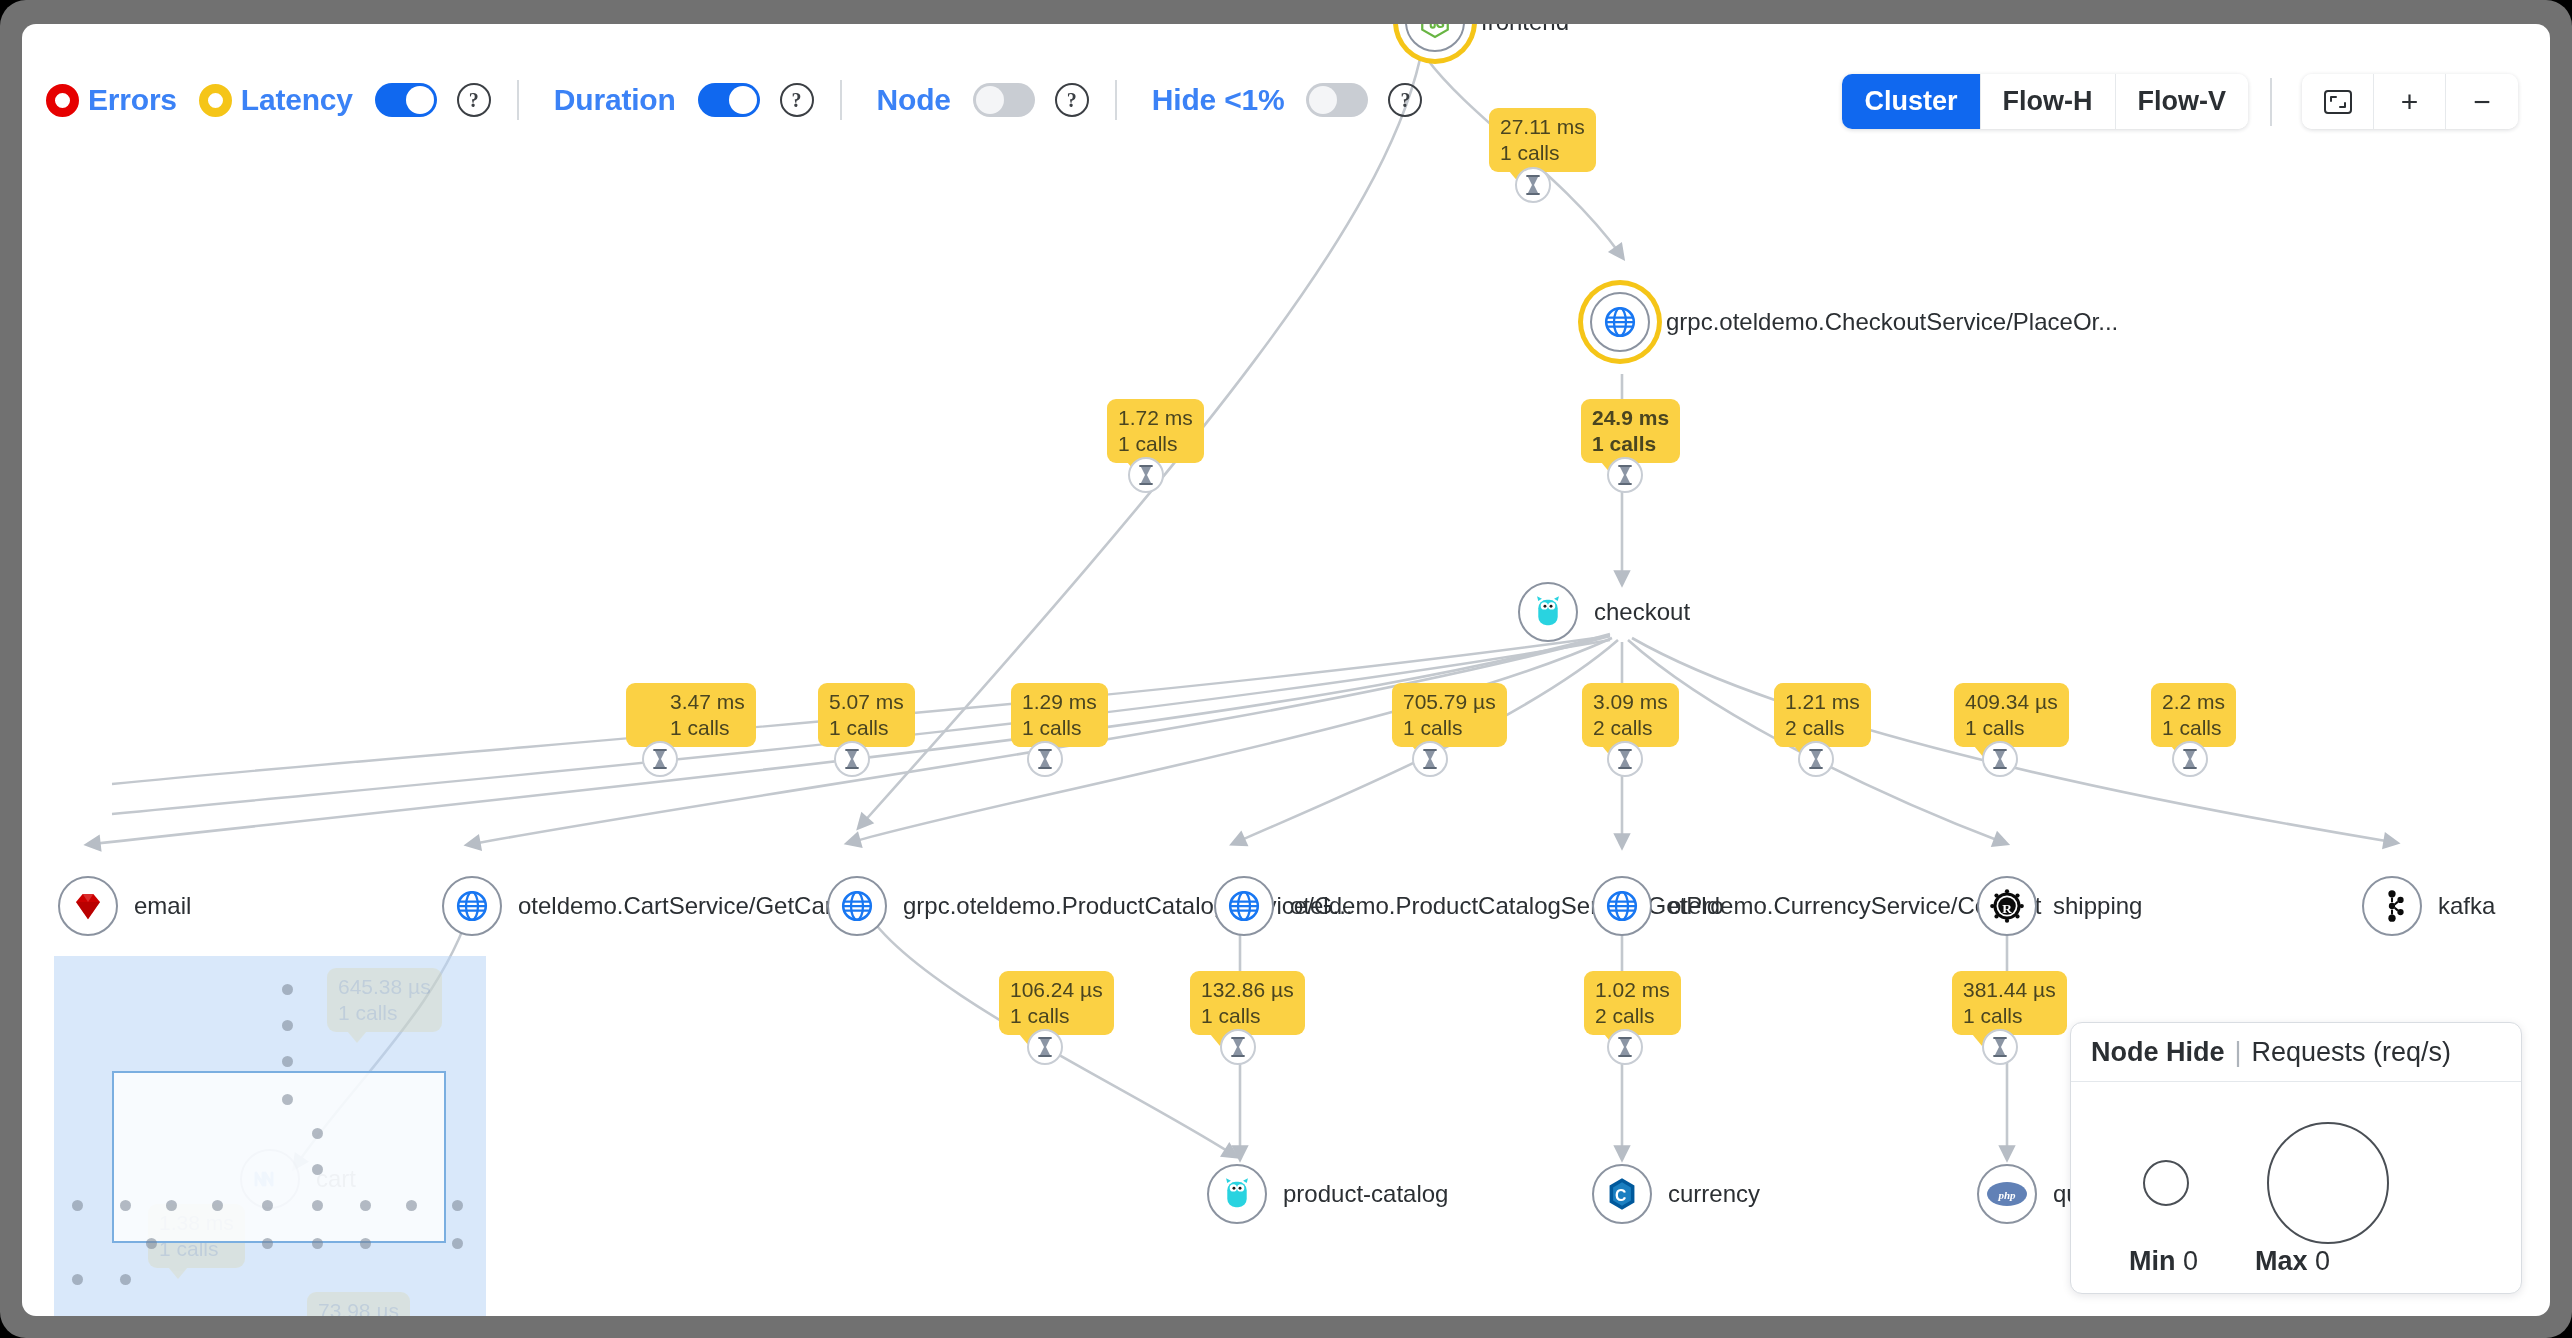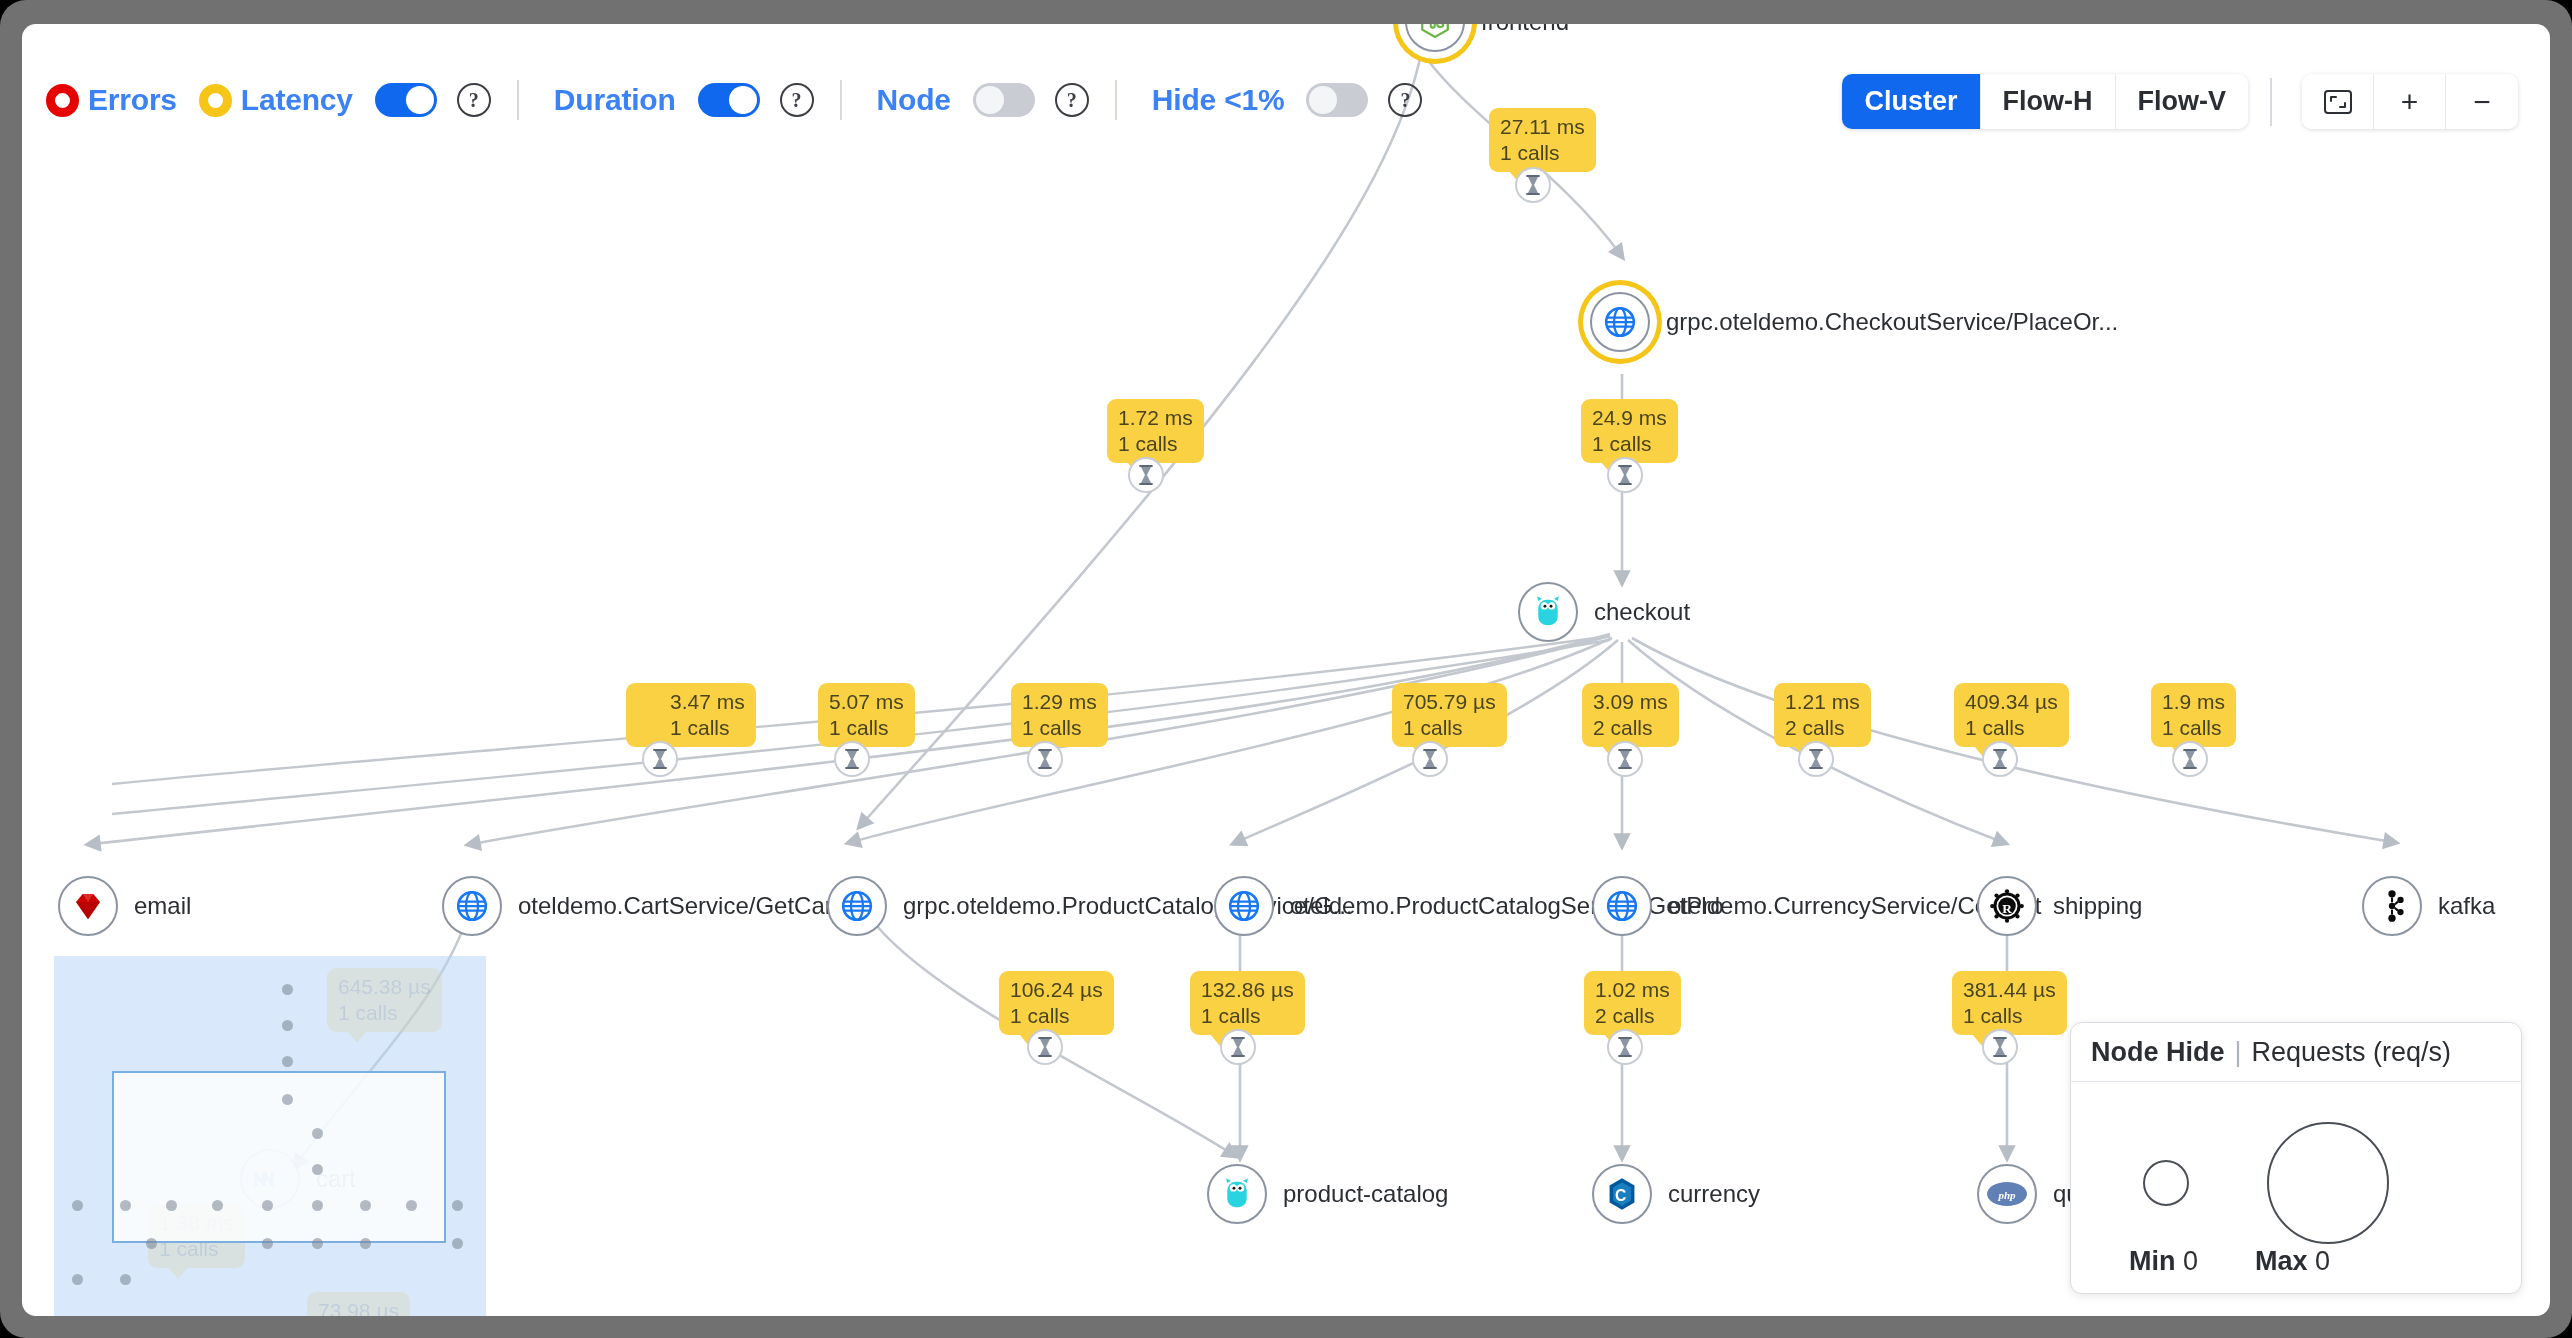--- a/index.html
+++ b/index.html
@@ -362,21 +362,21 @@
     <div>27.11 ms</div>
     <div>1 calls</div>
   </div>
   <div class="hourglass" style="left:1493px;top:143px;">
     <svg width="18" height="22" viewBox="0 0 18 22">
       <path d="M3 2h12M3 20h12" stroke="#5d6876" stroke-width="1.8" stroke-linecap="round"></path>
       <path d="M4 3 L14 3 L10 11 L14 19 L4 19 L8 11z" fill="#8b95a4"></path>
     </svg>
   </div>
 
-  <div class="chip" style="left:1559px;top:375px;">
+  <div class="chip" style="left:1559px;top:375px;font-weight:bold;">
     <div>24.9 ms</div>
     <div>1 calls</div>
   </div>
   <div class="hourglass" style="left:1585px;top:433px;">
     <svg width="18" height="22" viewBox="0 0 18 22">
       <path d="M3 2h12M3 20h12" stroke="#5d6876" stroke-width="1.8" stroke-linecap="round"></path>
       <path d="M4 3 L14 3 L10 11 L14 19 L4 19 L8 11z" fill="#8b95a4"></path>
     </svg>
   </div>
 
@@ -462,21 +462,21 @@
     <div>1 calls</div>
   </div>
   <div class="hourglass" style="left:1960px;top:717px;">
     <svg width="18" height="22" viewBox="0 0 18 22">
       <path d="M3 2h12M3 20h12" stroke="#5d6876" stroke-width="1.8" stroke-linecap="round"></path>
       <path d="M4 3 L14 3 L10 11 L14 19 L4 19 L8 11z" fill="#8b95a4"></path>
     </svg>
   </div>
 
   <div class="chip" style="left:2129px;top:659px;">
-    <div>1.9 ms</div>
+    <div>2.2 ms</div>
     <div>1 calls</div>
   </div>
   <div class="hourglass" style="left:2150px;top:717px;">
     <svg width="18" height="22" viewBox="0 0 18 22">
       <path d="M3 2h12M3 20h12" stroke="#5d6876" stroke-width="1.8" stroke-linecap="round"></path>
       <path d="M4 3 L14 3 L10 11 L14 19 L4 19 L8 11z" fill="#8b95a4"></path>
     </svg>
   </div>
 
   <div class="chip" style="left:977px;top:947px;">

